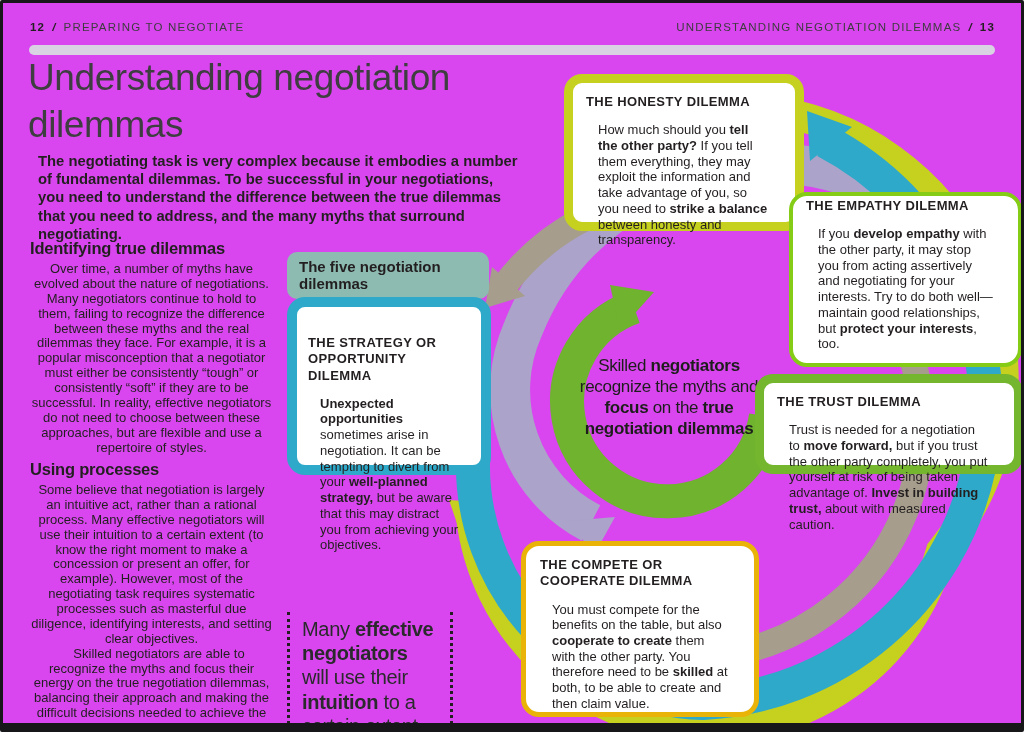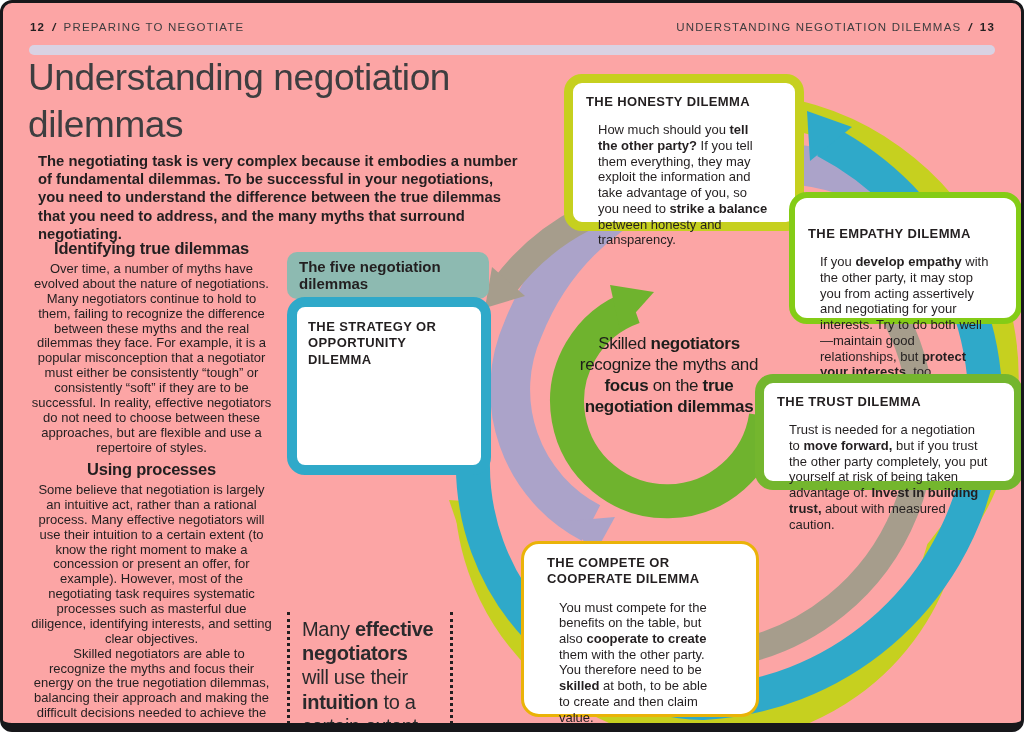--- a/index.html
+++ b/index.html
@@ -1,56 +1,56 @@
 <!DOCTYPE html>
 <html><head>
 <meta charset="utf-8">
 <style>
   html,body{margin:0;padding:0;background:#ffffff;}
   #page{
     position:relative;width:1024px;height:732px;box-sizing:border-box;
-    background:#fca5a5;color:#231f20;
+    background:#d946ef;color:#231f20;
     font-family:"Liberation Sans",sans-serif;
-    border:3px solid #17171a;border-bottom-width:9px;border-radius:12px;
+    border:3px solid #17171a;border-bottom-width:9px;border-radius:2px;
     overflow:hidden;
   }
   .abs{position:absolute;}
   
   .hdr{top:18px;font-size:11.5px;letter-spacing:1.2px;color:#3c3c3e;white-space:nowrap;}
   .hdr .num{font-weight:bold;color:#231f20;}
   .hdr .sl{font-weight:bold;font-style:italic;color:#231f20;margin:0 7px;}
   #hdr-left{left:27px;}
   #hdr-right{right:26px;}
   .accent-bar{left:26px;top:42px;width:966px;height:10px;border-radius:5px;background:#d9d2e3;}
   
   .page-title{left:25px;top:52px;width:530px;font-size:37px;line-height:1.26;letter-spacing:-0.4px;color:#3e3e40;}
   .intro{left:27px;top:149px;width:480px;font-size:14.8px;line-height:1.23;font-weight:bold;margin-left:8px;}
   
   .leftsec{width:243px;}
   #sec1{left:27px;top:236px;}
   #sec2{left:27px;top:457px;}
-  .sec-h{font-size:16.5px;font-weight:bold;margin:0 0 4px 0;letter-spacing:-0.2px;text-align:center;}
+  .sec-h{font-size:16.5px;font-weight:bold;margin:0 0 4px 0;letter-spacing:-0.2px;}
   .sec-b{font-size:13px;line-height:1.145;margin:0;text-align:center;}
   .sec-b.indent{text-indent:15px;}
   
   .label-box{left:284px;top:243px;width:202px;height:47px;background:#8dbab1;border-radius:10px;
     box-sizing:border-box;padding:7px 12px;font-size:15px;font-weight:bold;line-height:1.1;}
   
   .bubble{background:#ffffff;border-radius:18px;box-sizing:border-box;z-index:3;}
   .bubble .bt{font-size:13px;font-weight:bold;letter-spacing:0.4px;line-height:1.25;margin:0 0 6px 0;}
   .bubble .bb{font-size:13px;line-height:1.21;margin:12px;}
-  #box-strategy{left:284px;top:294px;width:204px;height:178px;border:10px solid #2fa9c9;padding:12px 11px;}
+  #box-strategy{left:284px;top:294px;width:204px;height:178px;border:10px solid #2fa9c9;padding:28px 11px;}
   #box-honesty{left:561px;top:71px;width:240px;height:157px;border:9px solid #c6d01f;padding:11px 13px;}
-  #box-empathy{left:786px;top:189px;width:233px;height:132px;border:6px solid #84cc16;padding:28px 13px;}
-  #box-trust{left:752px;top:371px;width:268px;height:116px;border:9px solid #74b62e;padding:11px 13px;}
-  #box-compete{left:518px;top:538px;width:238px;height:176px;border:3px solid #eab308;padding:11px 23px;}
+  #box-empathy{left:786px;top:189px;width:233px;height:175px;border:4px solid #84cc16;padding:2px 13px;}
+  #box-trust{left:752px;top:371px;width:268px;height:100px;border:9px solid #74b62e;padding:11px 13px;}
+  #box-compete{left:518px;top:538px;width:238px;height:176px;border:5px solid #eab308;padding:11px 14px;}
   .tail-honesty{left:772px;top:187px;width:28px;height:38px;background:#c6d01f;
     clip-path:polygon(0 0,100% 55%,0 100%);z-index:2;}
   
-  .center-caption{left:568px;top:330px;width:196px;text-align:center;font-size:17px;line-height:1.24;
+  .center-caption{left:568px;top:352px;width:196px;text-align:center;font-size:17px;line-height:1.24;
     letter-spacing:-0.3px;color:#1d1d1b;z-index:2;}
   
   .pull-quote{left:284px;top:609px;width:166px;box-sizing:border-box;padding:5px 12px;
     border-left:3px dotted #231f20;border-right:3px dotted #231f20;
     font-size:20px;line-height:1.21;letter-spacing:-0.3px;color:#2a2a2c;}
   .b{font-weight:bold;}
   
   #swirl{left:0;top:0;width:1024px;height:732px;z-index:1;}
 </style>
 </head>
@@ -89,20 +89,21 @@
   </svg>
 
   <div class="abs label-box" style="z-index:3;margin-top:6px;">The five negotiation dilemmas</div>
 
   <div class="abs center-caption"><span>Skilled </span><span class="b">negotiators</span><span> recognize the myths and </span><span class="b">focus</span><span> on the </span><span class="b">true negotiation dilemmas</span></div>
 
   <div class="abs tail-honesty"></div>
 
   <div class="abs bubble" id="box-strategy">
     <h4 class="bt">THE STRATEGY OR OPPORTUNITY DILEMMA</h4>
+    <p class="bb"><span class="b">Unexpected opportunities</span><span> sometimes arise in negotiation. It can be tempting to divert from your </span><span class="b">well-planned strategy,</span><span> but be aware that this may distract you from achieving your objectives.</span></p>
   </div>
   <div class="abs bubble" id="box-honesty">
     <h4 class="bt">THE HONESTY DILEMMA</h4>
     <p class="bb"><span>How much should you </span><span class="b">tell the other party?</span><span> If you tell them everything, they may exploit the information and take advantage of you, so you need to </span><span class="b">strike a balance</span><span> between honesty and transparency.</span></p>
   </div>
   <div class="abs bubble" id="box-empathy">
     <h4 class="bt">THE EMPATHY DILEMMA</h4>
     <p class="bb"><span>If you </span><span class="b">develop empathy</span><span> with the other party, it may stop you from acting assertively and negotiating for your interests. Try to do both well—maintain good relationships, but </span><span class="b">protect your interests</span><span>, too.</span></p>
   </div>
   <div class="abs bubble" id="box-trust">

